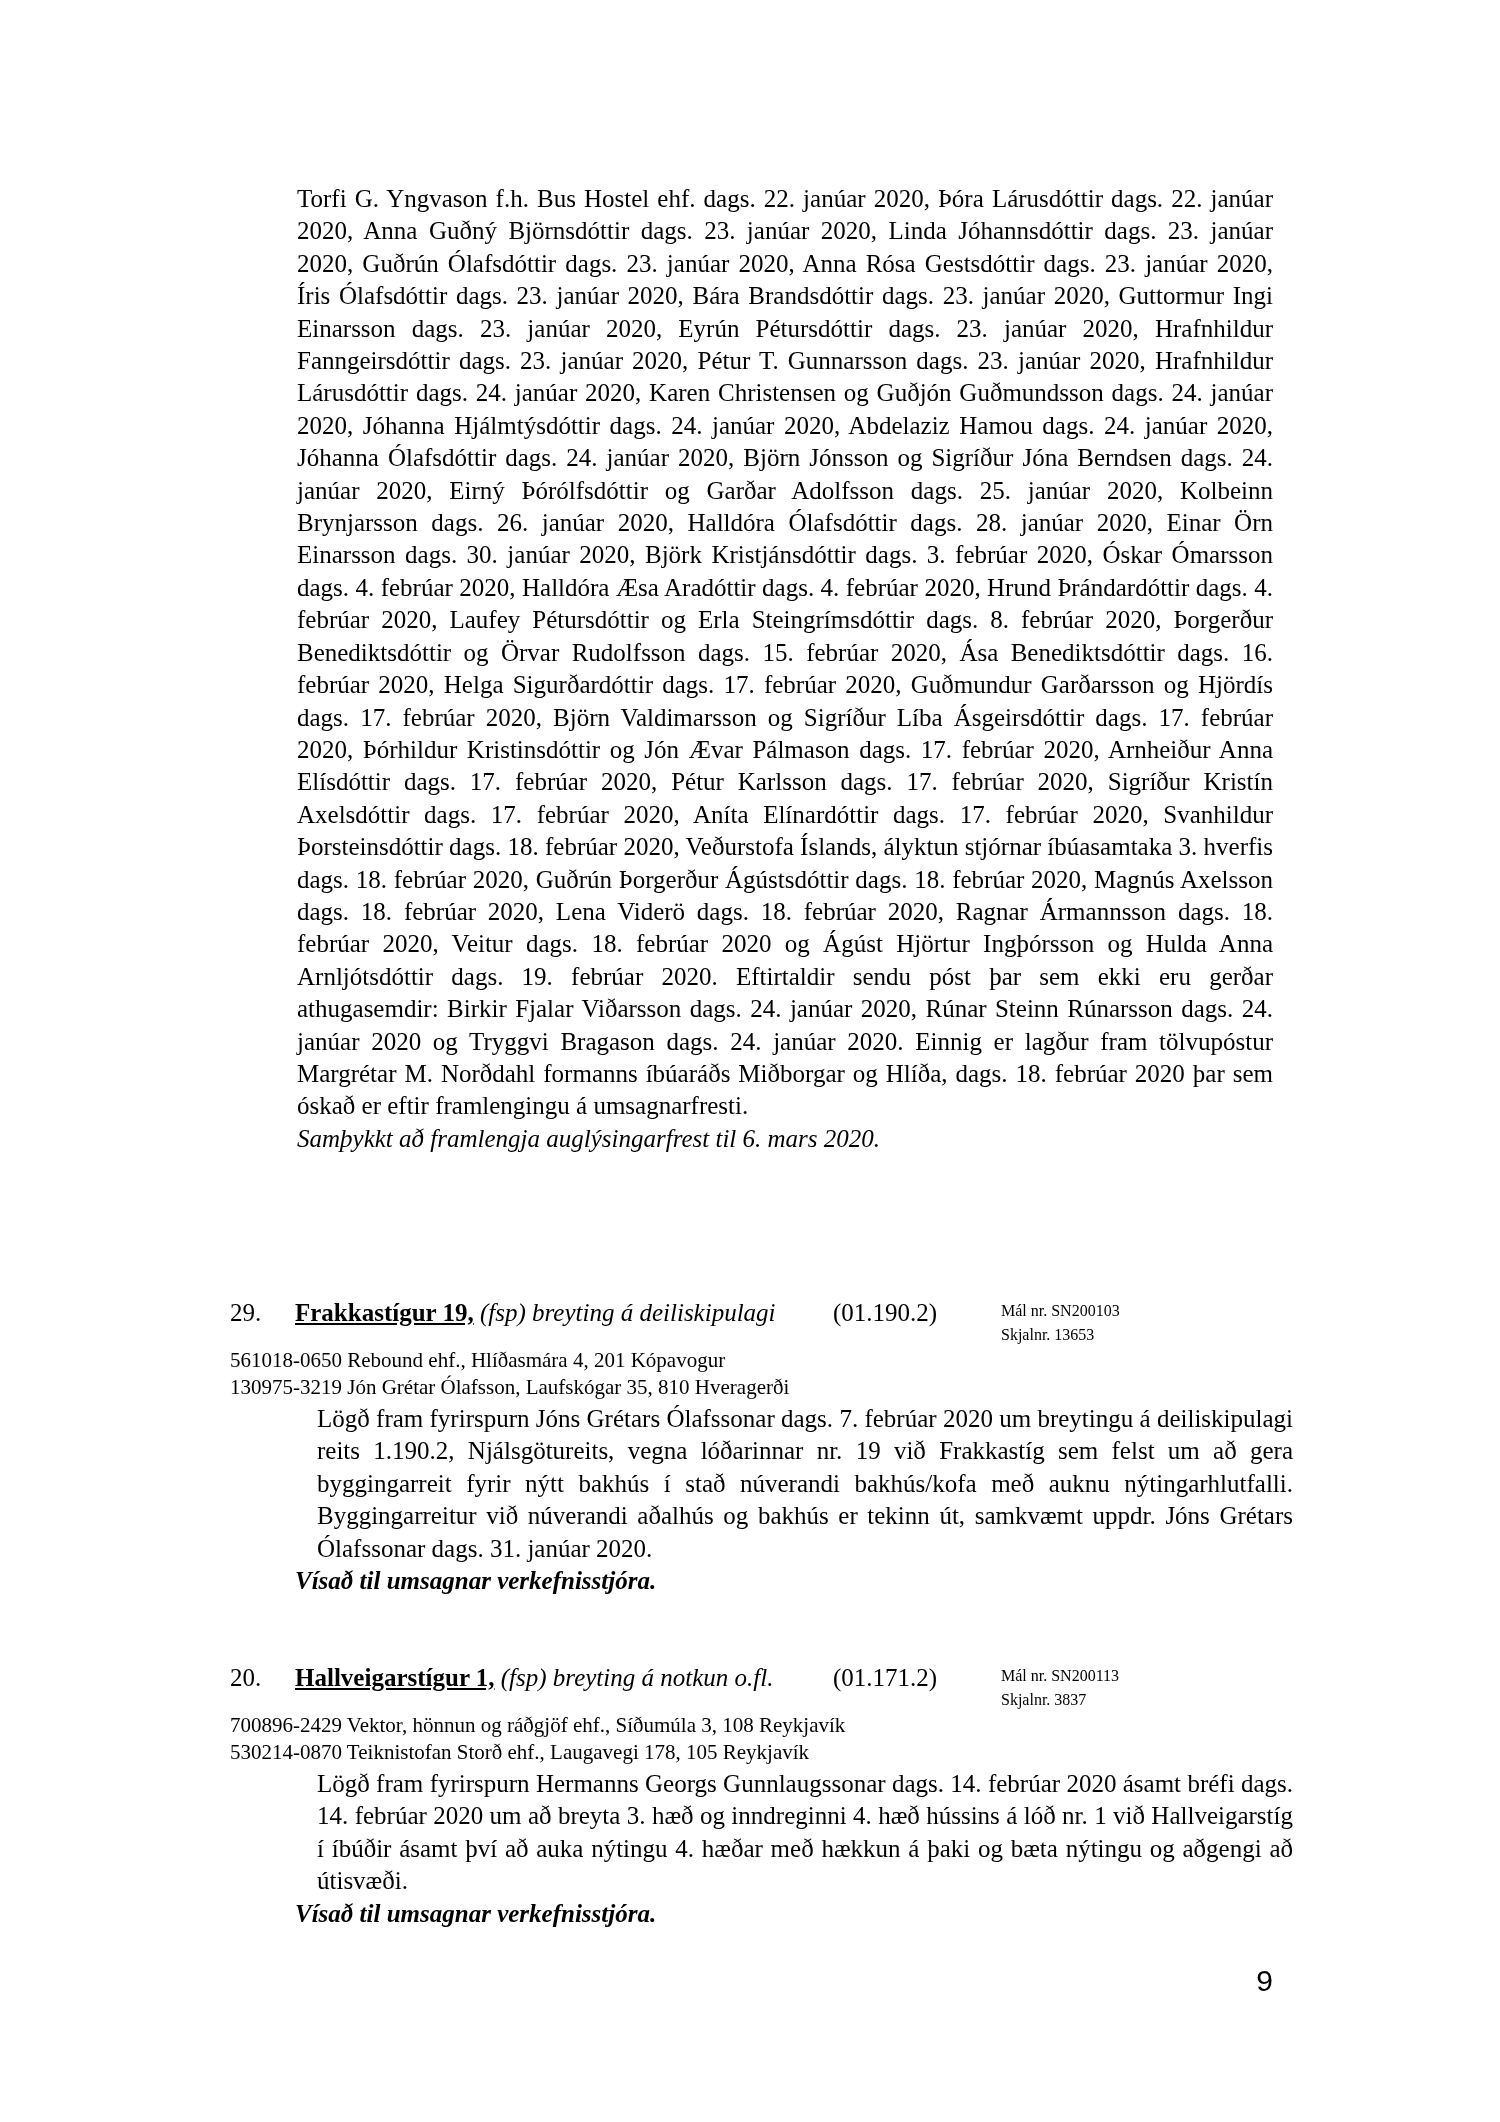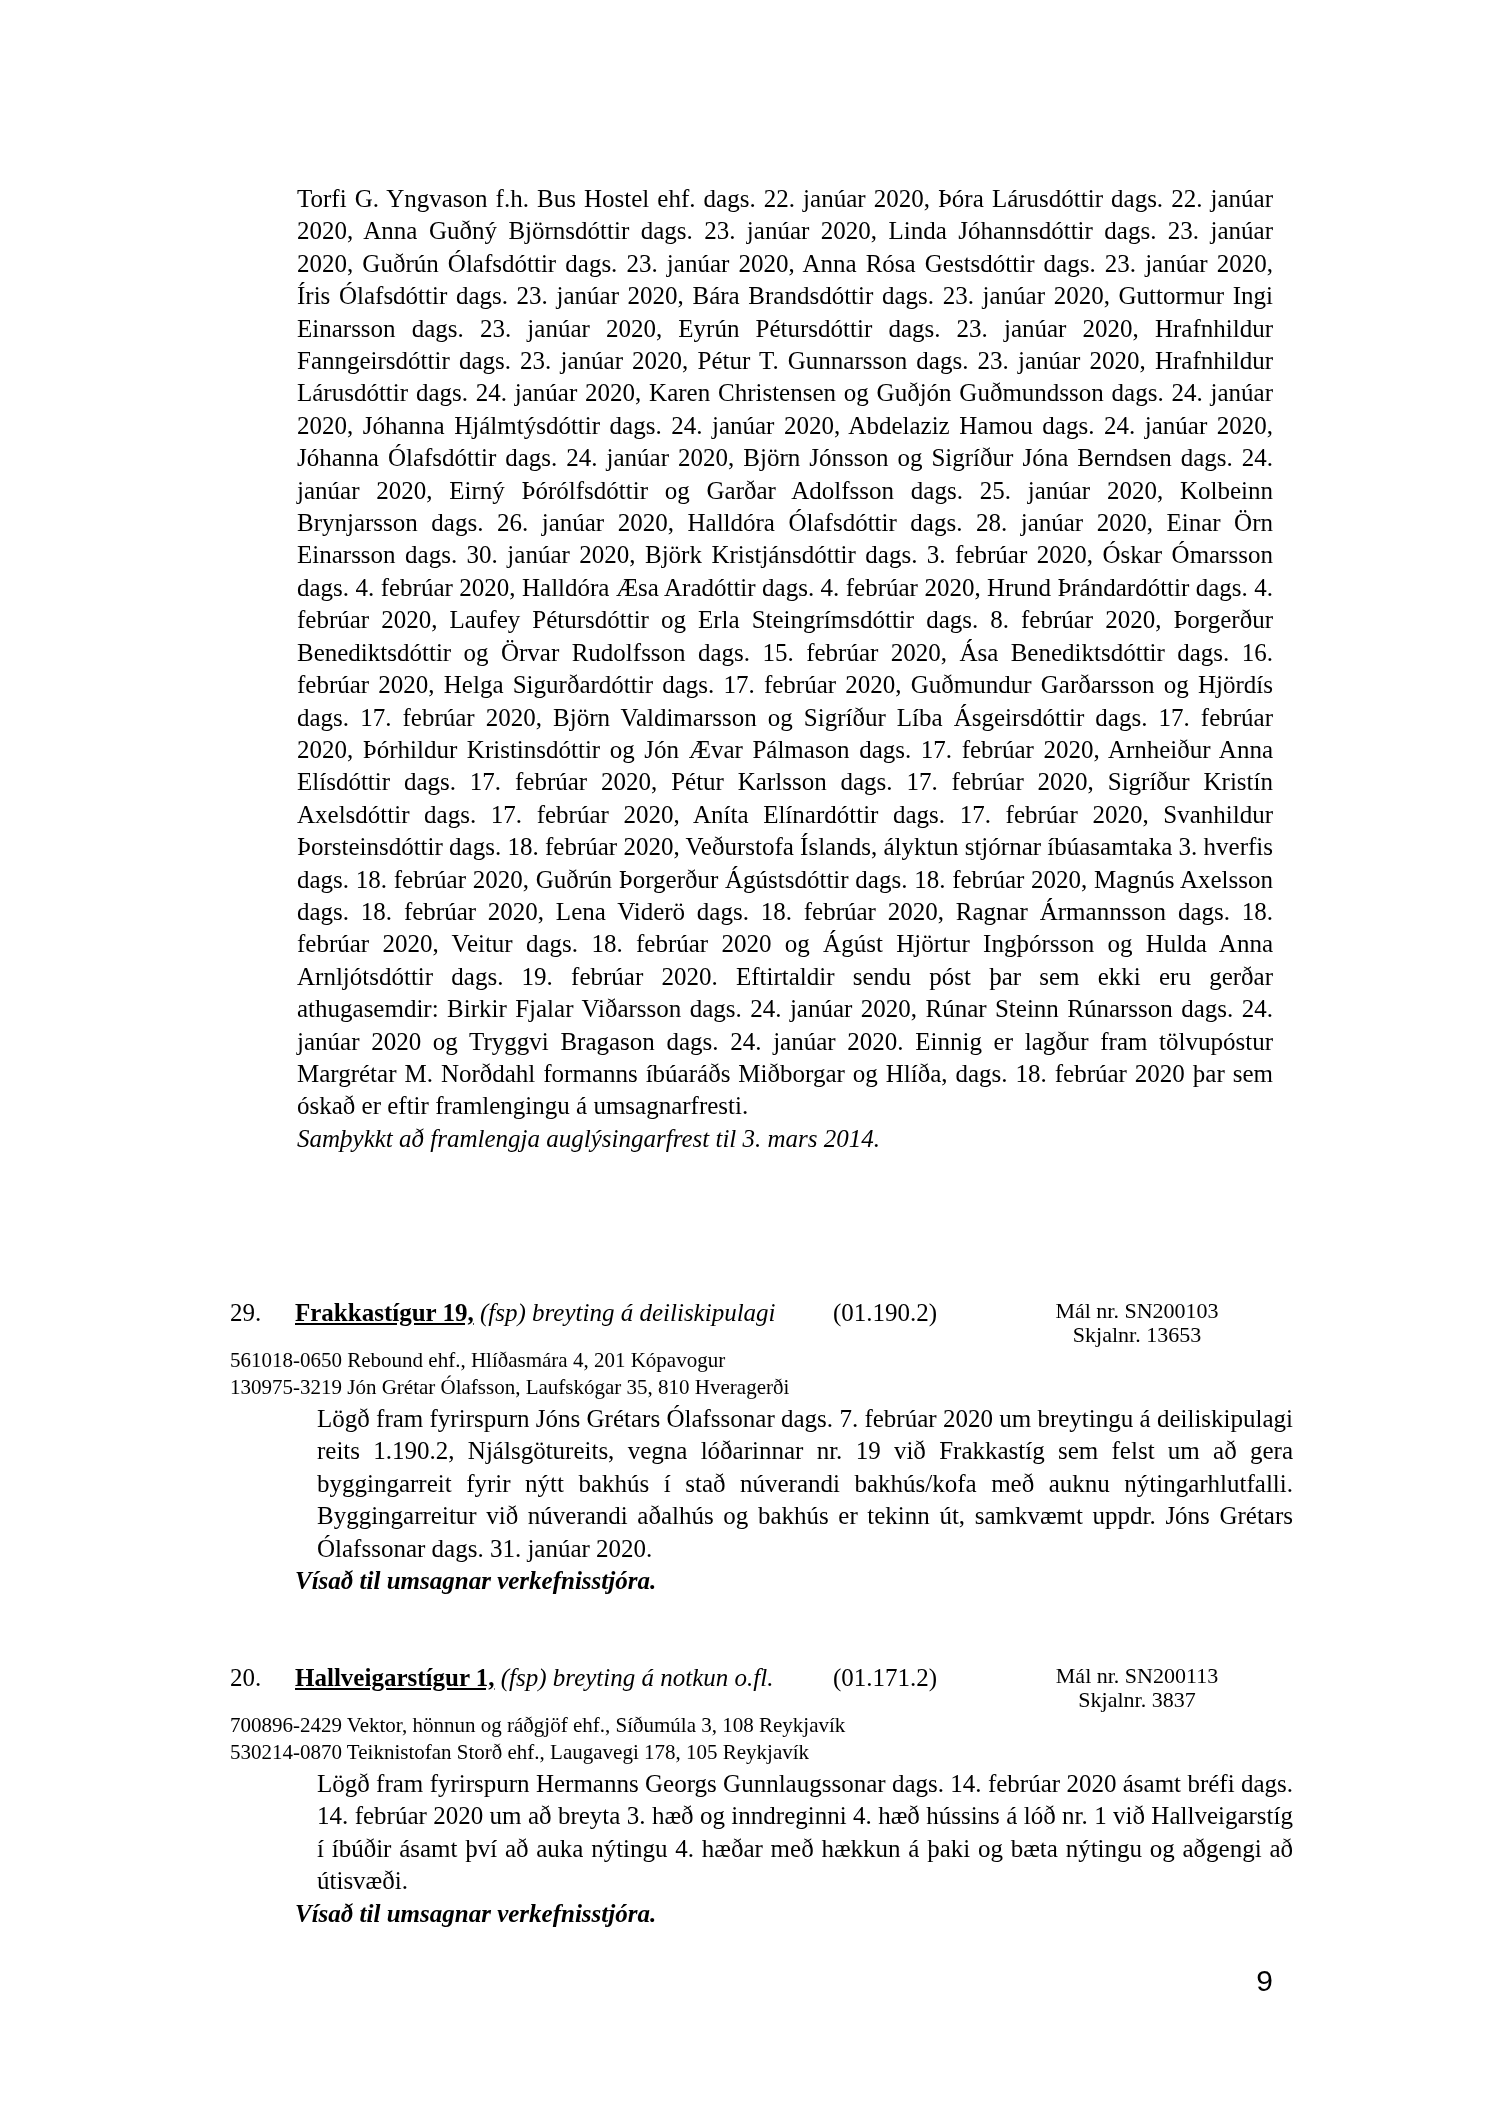--- a/index.html
+++ b/index.html
@@ -48,22 +48,22 @@
     line-height: 35px;
     align-items: start;
   }
   .item-number { grid-column: 1; }
   .item-title-block { grid-column: 2; }
   .item-title-bold { font-weight: bold; text-decoration: underline; }
   .item-title-italic { font-style: italic; }
   .item-code { grid-column: 3; }
   .item-case-refs {
     grid-column: 4;
-    text-align: center;
-    font-size: 22px;
+    text-align: left;
+    font-size: 16px;
     line-height: 23.5px;
     padding-top: 4px;
   }
   .item-parties {
     font-size: 21px;
     line-height: 26.5px;
     margin-top: 1px;
   }
   .item-body {
     margin-left: 87px;
@@ -83,21 +83,21 @@
     line-height: 30px;
   }
 </style>
 </head>
 <body>
 
 <div class="page">
 
   <section class="intro-block">
     <p class="body-text">Torfi G. Yngvason f.h. Bus Hostel ehf. dags. 22. janúar 2020, Þóra Lárusdóttir dags. 22. janúar 2020, Anna Guðný Björnsdóttir dags. 23. janúar 2020, Linda Jóhannsdóttir dags. 23. janúar 2020, Guðrún Ólafsdóttir dags. 23. janúar 2020, Anna Rósa Gestsdóttir dags. 23. janúar 2020, Íris Ólafsdóttir dags. 23. janúar 2020, Bára Brandsdóttir dags. 23. janúar 2020, Guttormur Ingi Einarsson dags. 23. janúar 2020, Eyrún Pétursdóttir dags. 23. janúar 2020, Hrafnhildur Fanngeirsdóttir dags. 23. janúar 2020, Pétur T. Gunnarsson dags. 23. janúar 2020, Hrafnhildur Lárusdóttir dags. 24. janúar 2020, Karen Christensen og Guðjón Guðmundsson dags. 24. janúar 2020, Jóhanna Hjálmtýsdóttir dags. 24. janúar 2020, Abdelaziz Hamou dags. 24. janúar 2020, Jóhanna Ólafsdóttir dags. 24. janúar 2020, Björn Jónsson og Sigríður Jóna Berndsen dags. 24. janúar 2020, Eirný Þórólfsdóttir og Garðar Adolfsson dags. 25. janúar 2020, Kolbeinn Brynjarsson dags. 26. janúar 2020, Halldóra Ólafsdóttir dags. 28. janúar 2020, Einar Örn Einarsson dags. 30. janúar 2020, Björk Kristjánsdóttir dags. 3. febrúar 2020, Óskar Ómarsson dags. 4. febrúar 2020, Halldóra Æsa Aradóttir dags. 4. febrúar 2020, Hrund Þrándardóttir dags. 4. febrúar 2020,  Laufey Pétursdóttir og Erla Steingrímsdóttir dags. 8. febrúar 2020,  Þorgerður Benediktsdóttir og Örvar Rudolfsson dags. 15. febrúar 2020, Ása Benediktsdóttir dags. 16. febrúar 2020, Helga Sigurðardóttir dags. 17. febrúar 2020, Guðmundur Garðarsson og Hjördís dags. 17. febrúar 2020, Björn Valdimarsson og Sigríður Líba Ásgeirsdóttir dags. 17. febrúar 2020, Þórhildur Kristinsdóttir og Jón Ævar Pálmason dags. 17. febrúar 2020, Arnheiður Anna Elísdóttir dags. 17. febrúar 2020, Pétur Karlsson dags. 17. febrúar 2020, Sigríður Kristín Axelsdóttir dags. 17. febrúar 2020, Aníta Elínardóttir dags. 17. febrúar 2020, Svanhildur Þorsteinsdóttir dags. 18. febrúar 2020, Veðurstofa Íslands, ályktun stjórnar íbúasamtaka 3. hverfis dags. 18. febrúar 2020, Guðrún Þorgerður Ágústsdóttir dags. 18. febrúar 2020, Magnús Axelsson dags. 18. febrúar 2020, Lena Viderö dags. 18. febrúar 2020, Ragnar Ármannsson dags. 18. febrúar 2020, Veitur dags. 18. febrúar 2020 og Ágúst Hjörtur Ingþórsson og Hulda Anna Arnljótsdóttir dags. 19. febrúar 2020. Eftirtaldir sendu póst þar sem ekki eru gerðar athugasemdir: Birkir Fjalar Viðarsson dags. 24. janúar 2020, Rúnar Steinn Rúnarsson dags. 24. janúar 2020 og Tryggvi Bragason dags. 24. janúar 2020. Einnig er lagður fram tölvupóstur Margrétar M. Norðdahl formanns íbúaráðs Miðborgar og Hlíða, dags. 18. febrúar 2020 þar sem óskað er eftir framlengingu á umsagnarfresti.</p>
-    <p class="decision-line">Samþykkt að framlengja auglýsingarfrest til 3. mars 2014.</p>
+    <p class="decision-line">Samþykkt að framlengja auglýsingarfrest til 6. mars 2020.</p>
   </section>
 
   <section class="agenda-item item-29">
     <div class="item-header">
       <div class="item-number">29.</div>
       <div class="item-title-block"><span class="item-title-bold">Frakkastígur 19,</span> <span class="item-title-italic">(fsp) breyting á deiliskipulagi</span></div>
       <div class="item-code">(01.190.2)</div>
       <div class="item-case-refs">
         <div>Mál nr. SN200103</div>
         <div>Skjalnr. 13653</div>

